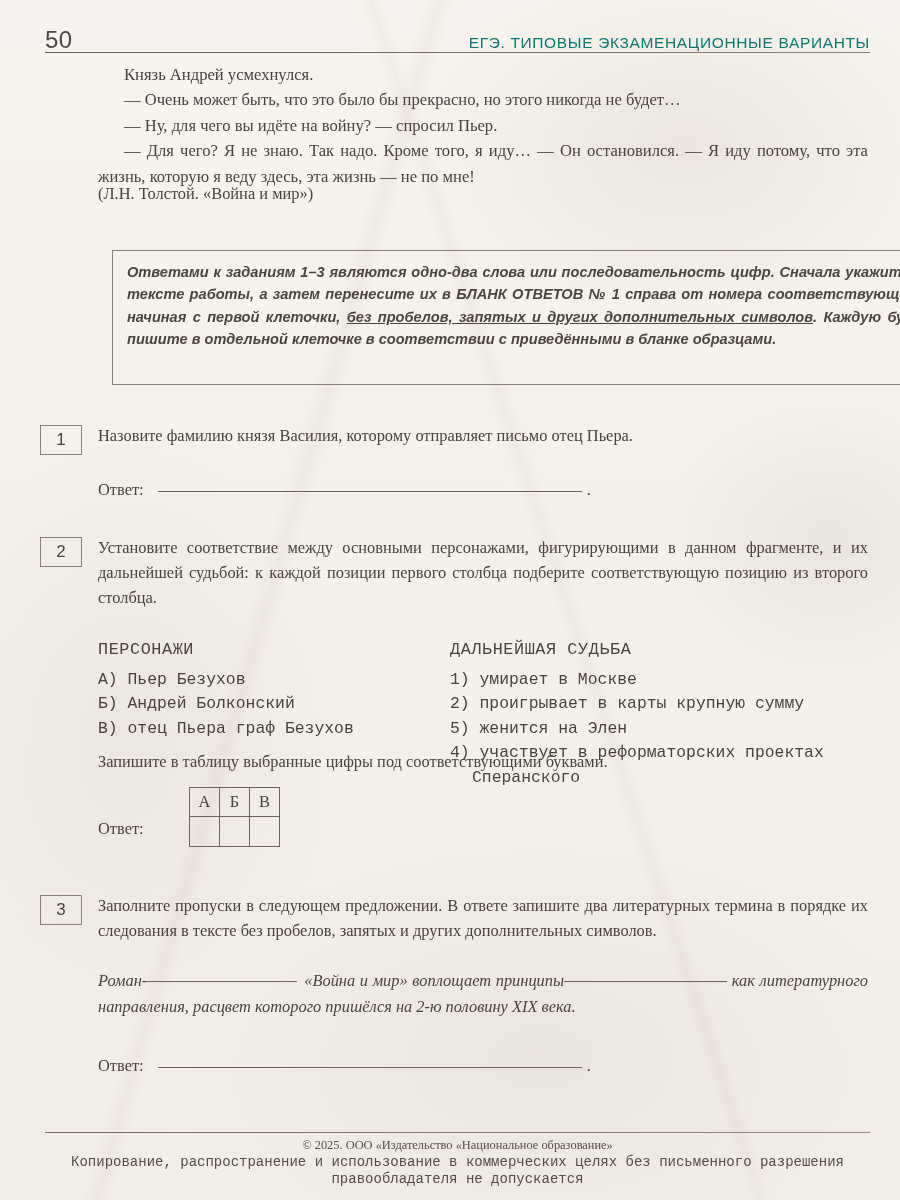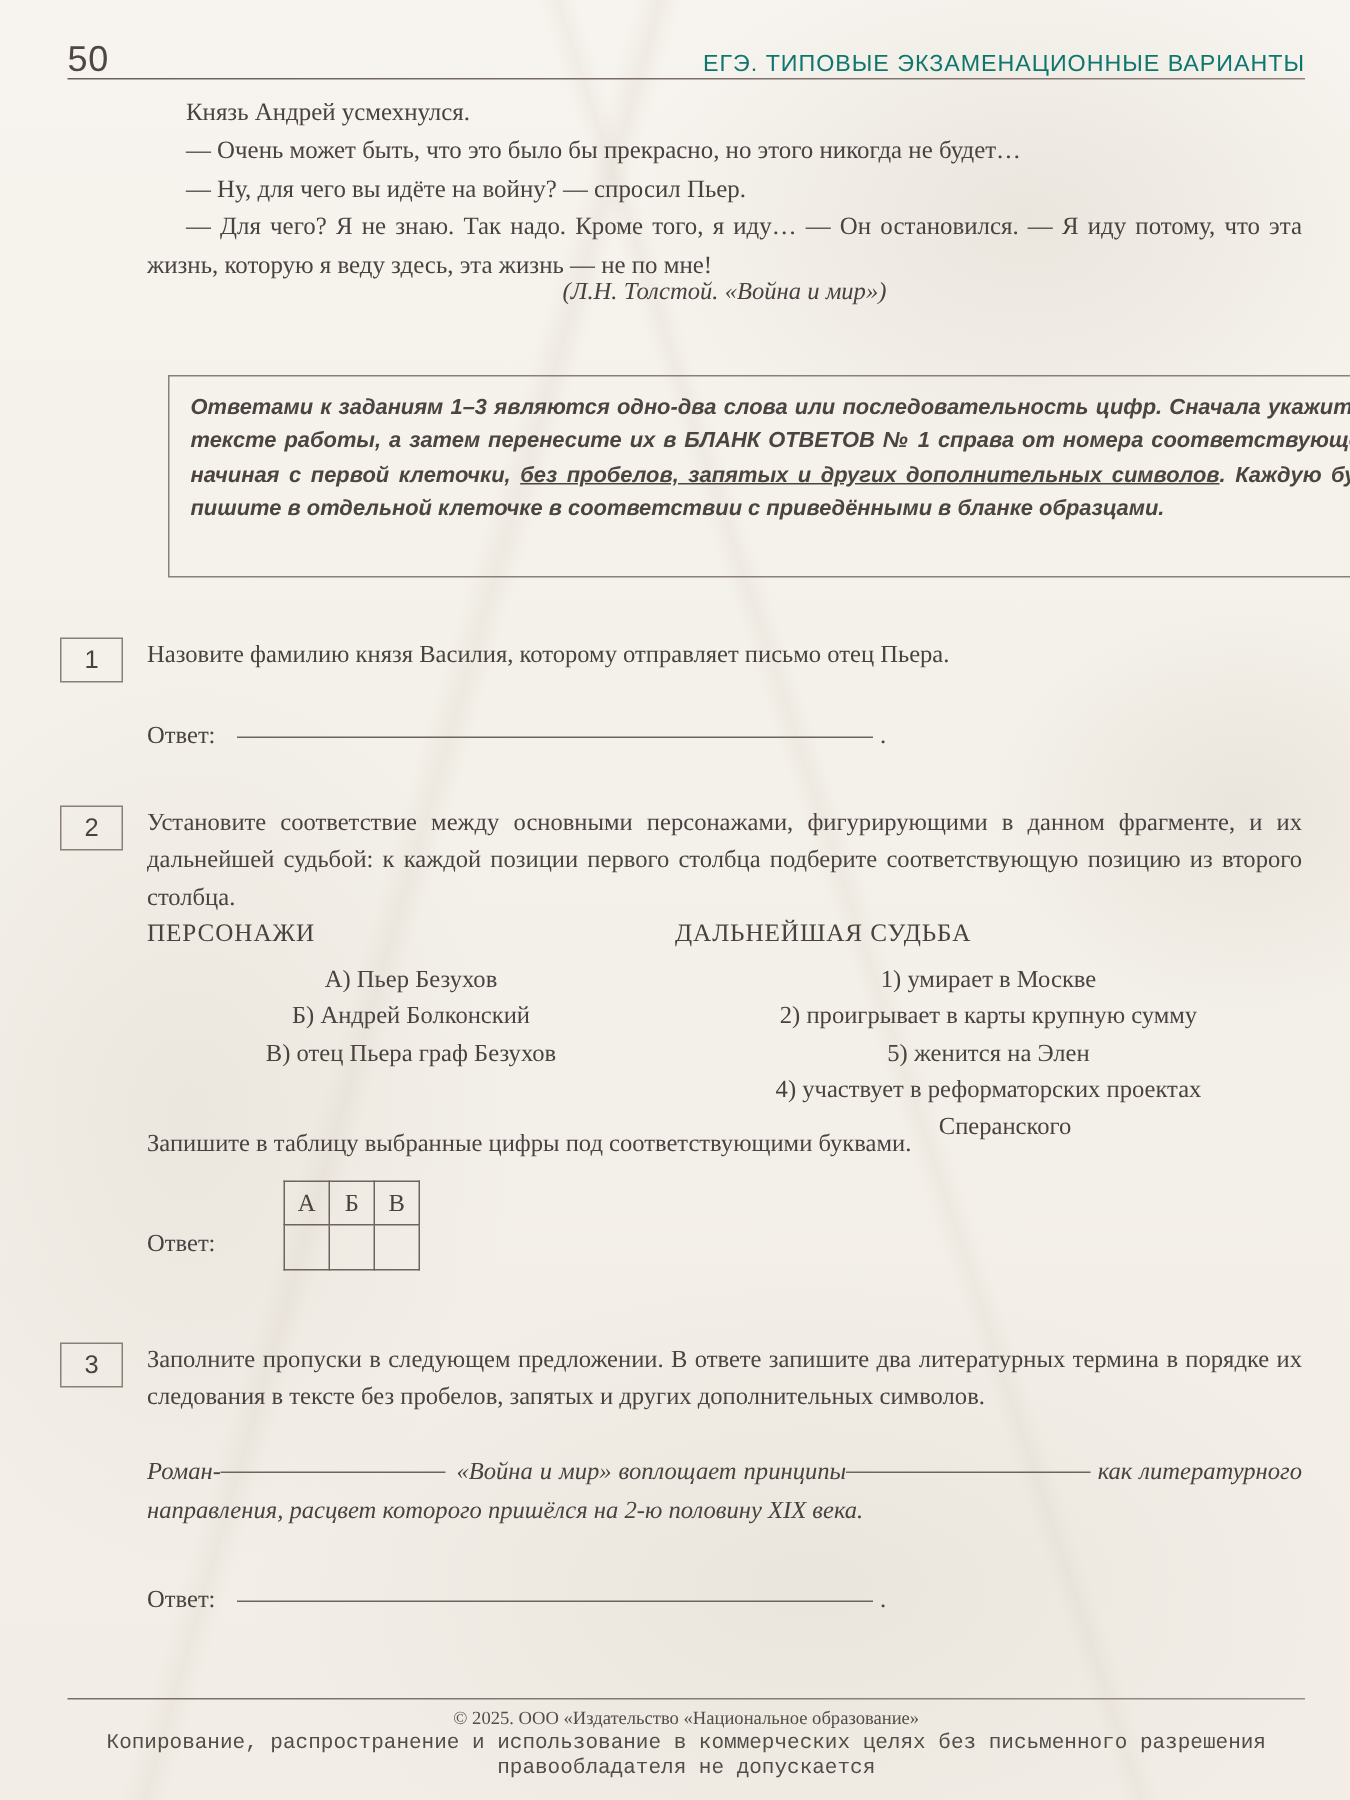--- a/index.html
+++ b/index.html
@@ -82,23 +82,22 @@
     margin: 0;
   }
   .excerpt p.ind {
     text-indent: 26px;
   }
   .attrib {
     position: absolute;
     left: 98px;
     right: 32px;
     top: 184px;
-    font-style: italic;
-    font-size: 16.4px;
-    text-align: center;
+    font-size: 16.4px;
+    text-align: left;
   }
 
   
   .instruction-box {
     position: absolute;
     left: 112px;
     top: 250px;
     width: 895px;
     height: 135px;
     border: 1px solid #8b7f7a;
@@ -160,38 +159,38 @@
     position: relative;
     top: -3px;
   }
   .answer-dot { margin-left: 5px; }
 
   
   .match {
     position: absolute;
     left: 98px;
     right: 32px;
-    top: 612px;
-    display: flex;
+    top: 640px;
+    display: flex;
+    font-family: Liberation Mono, monospace;
   }
   .match-col { position: relative; }
   .match-col.left { width: 352px; }
   .match-col.right { flex: 1; }
   .match-head {
     font-size: 16.8px;
     letter-spacing: 0.6px;
     margin-bottom: 9px;
   }
   .match-list {
     margin: 0;
     padding: 0;
     list-style: none;
     font-size: 16.4px;
     line-height: 24.4px;
-    text-align: center;
   }
   .match-list li { white-space: nowrap; }
   .match-list li.wrap { white-space: normal; }
   .match-list li .cont {
     display: block;
     padding-left: 22px;
   }
 
   .match-note {
     position: absolute;

